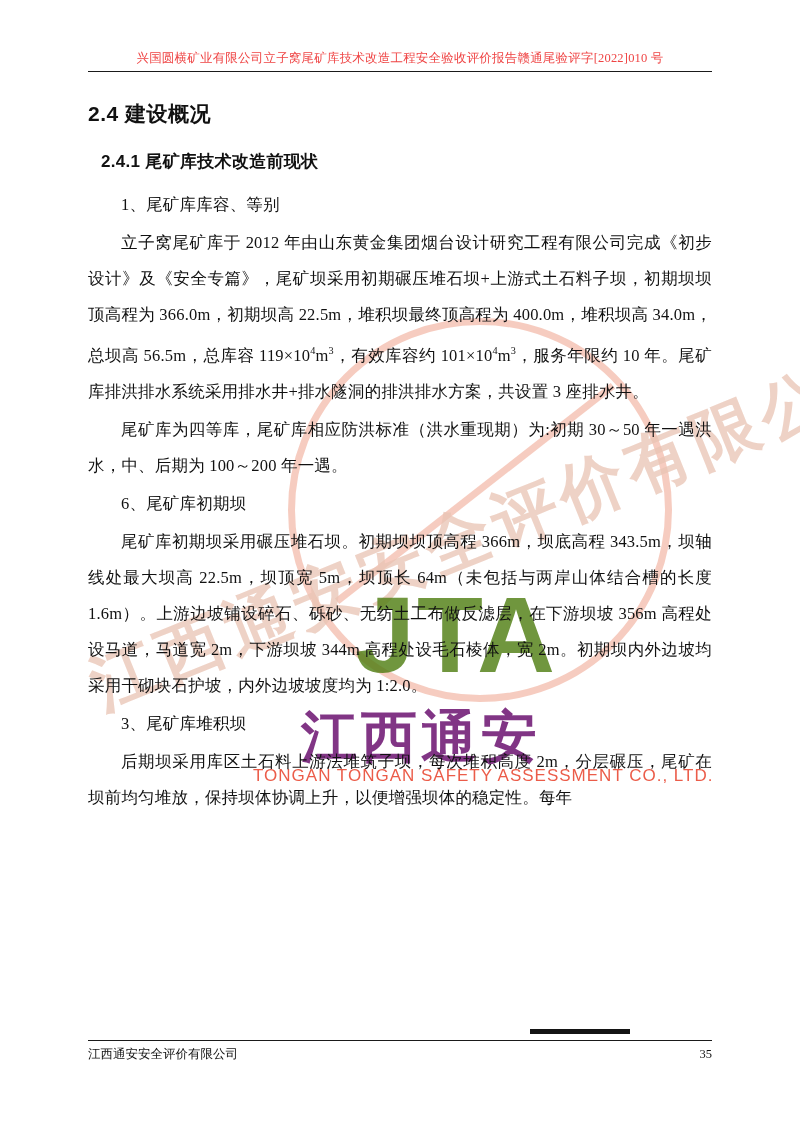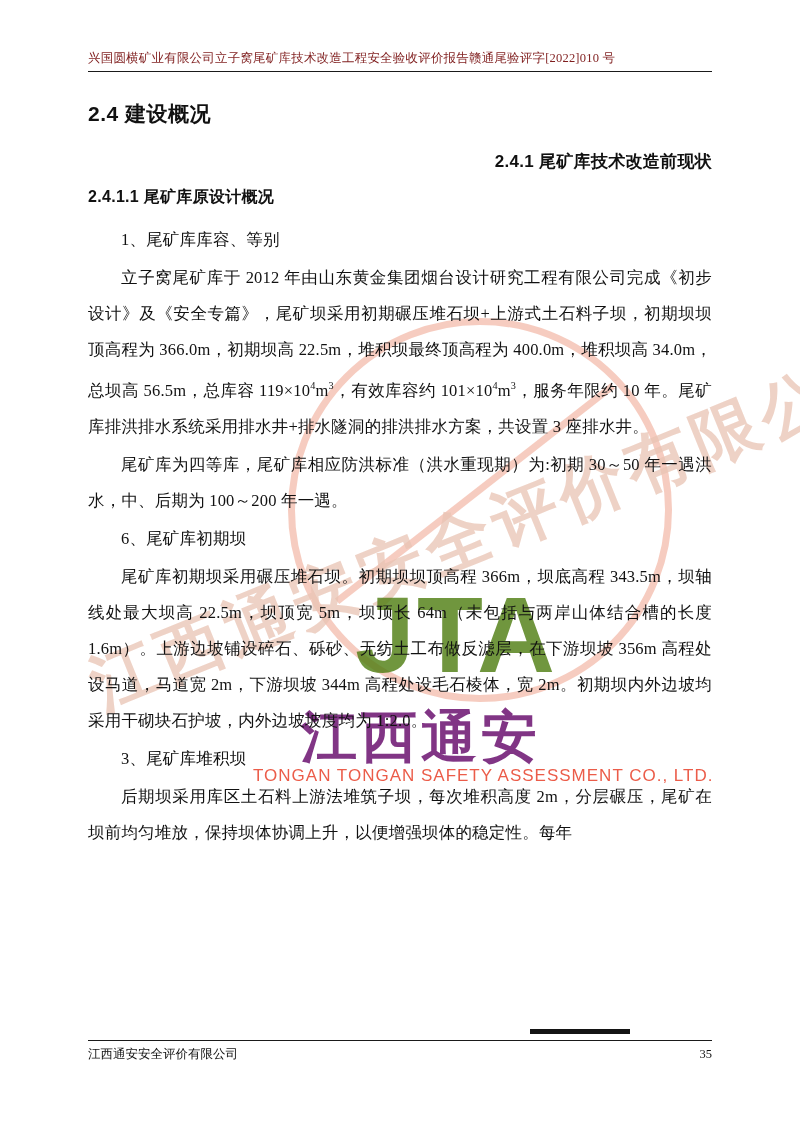--- a/index.html
+++ b/index.html
@@ -104,25 +104,25 @@
   
   .header {
     position: absolute;
     left: 88px;
     top: 50px;
     width: 624px;
     z-index: 3;
   }
   .header-row {
     display: flex;
-    justify-content: flex-start;
+    justify-content: center;
     align-items: baseline;
     font-size: 12.5px;
     letter-spacing: 0.2px;
-    color: #7f1d1d;
+    color: #ef4444;
     padding-bottom: 4px;
   }
   .header-rule {
     border-bottom: 1px solid #1a1a1a;
     width: 100%;
   }
 
   
   .content {
     position: absolute;
@@ -137,21 +137,20 @@
     font-weight: bold;
     margin: 4px 0 18px 0;
     letter-spacing: 0.5px;
   }
   h3.sec {
     font-family: "Liberation Sans", sans-serif;
     font-size: 17px;
     font-weight: bold;
     margin: 22px 0 14px 13px;
     letter-spacing: 0.3px;
-    text-align: right;
   }
   h4.sec {
     font-family: "Liberation Sans", sans-serif;
     font-size: 16px;
     font-weight: bold;
     margin: 14px 0 14px 0;
     letter-spacing: 0.3px;
   }
   p.para {
     font-size: 16.5px;
@@ -212,21 +211,20 @@
       <span>兴国圆横矿业有限公司立子窝尾矿库技术改造工程安全验收评价报告</span>
       <span>赣通尾验评字[2022]010 号</span>
     </div>
     <div class="header-rule"></div>
   </div>
 
   <div class="content">
 
     <h2 class="sec">2.4 建设概况</h2>
     <h3 class="sec">2.4.1 尾矿库技术改造前现状</h3>
-    <h4 class="sec">2.4.1.1 尾矿库原设计概况</h4>
 
     <p class="para">1、尾矿库库容、等别</p>
 
     <p class="para">
       <span>立子窝尾矿库于 2012 年由山东黄金集团烟台设计研究工程有限公司完成《初步设计》及《安全专篇》，尾矿坝采用初期碾压堆石坝+上游式土石料子坝，初期坝坝顶高程为 366.0m，初期坝高 22.5m，堆积坝最终顶高程为 400.0m，堆积坝高 34.0m，总坝高 56.5m，总库容 119×10</span><sup>4</sup><span>m</span><sup>3</sup><span>，有效库容约 101×10</span><sup>4</sup><span>m</span><sup>3</sup><span>，服务年限约 10 年。尾矿库排洪排水系统采用排水井+排水隧洞的排洪排水方案，共设置 3 座排水井。</span>
     </p>
 
     <p class="para">尾矿库为四等库，尾矿库相应防洪标准（洪水重现期）为:初期 30～50 年一遇洪水，中、后期为 100～200 年一遇。</p>
     <p class="para">6、尾矿库初期坝</p>
     <p class="para">尾矿库初期坝采用碾压堆石坝。初期坝坝顶高程 366m，坝底高程 343.5m，坝轴线处最大坝高 22.5m，坝顶宽 5m，坝顶长 64m（未包括与两岸山体结合槽的长度 1.6m）。上游边坡铺设碎石、砾砂、无纺土工布做反滤层，在下游坝坡 356m 高程处设马道，马道宽 2m，下游坝坡 344m 高程处设毛石棱体，宽 2m。初期坝内外边坡均采用干砌块石护坡，内外边坡坡度均为 1:2.0。</p>

